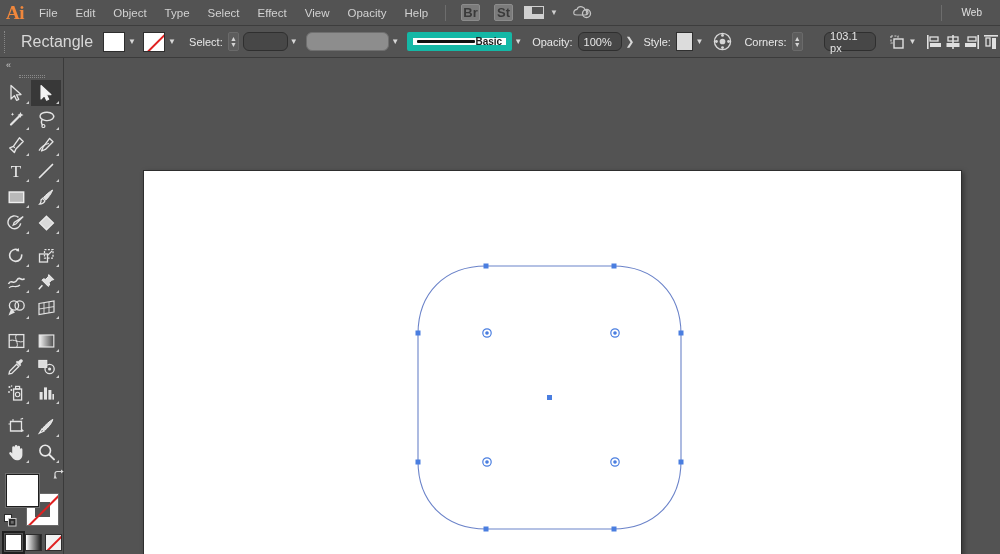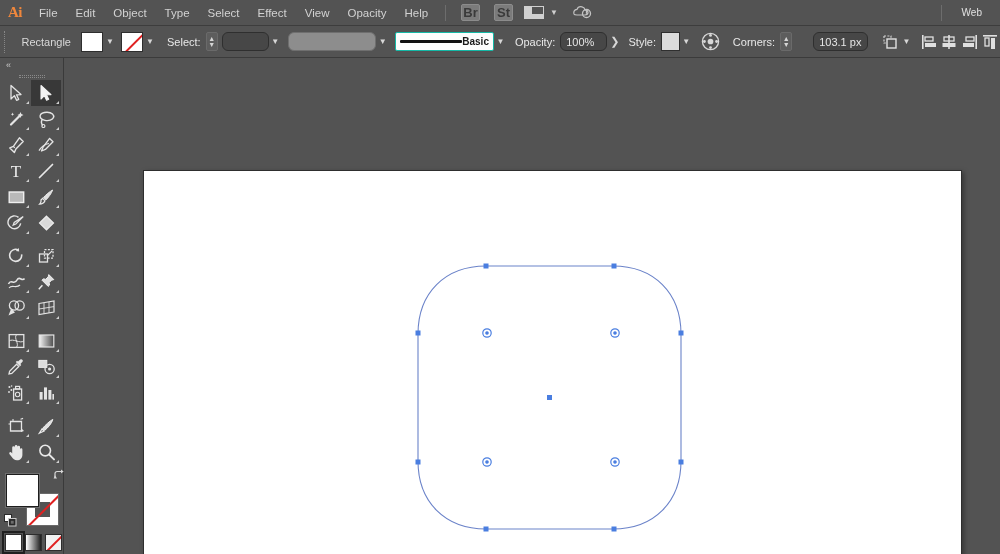--- a/index.html
+++ b/index.html
@@ -14,21 +14,21 @@
   #app { position:relative; width:1000px; height:554px; }
 
   
   .menubar {
     position:absolute; top:0; left:0; width:1000px; height:26px;
     background:#535353; display:flex; align-items:center;
     border-bottom:1px solid #3d3d3d;
   }
   .ai-logo {
     width:30px; height:26px; display:flex; align-items:center; justify-content:center;
-    font-weight:bold; font-size:15px; color:#f0873c; font-family:"Liberation Serif", serif;
+    font-weight:bold; font-size:19px; color:#f0873c; font-family:"Liberation Serif", serif;
     letter-spacing:-0.5px;
   }
   .menu-item {
     padding:0 9px; height:26px; line-height:26px; font-size:11.5px; color:#d2d2d2;
     white-space:nowrap; cursor:default;
   }
   .menubar-sep { width:1px; height:16px; background:#6d6d6d; margin:0 8px; }
   .mini-app-btn {
     width:19px; height:17px; margin:0 7px; border-radius:2px;
     background:#7b7b7b; color:#3a3a3a; font-size:13px; font-weight:bold;
@@ -48,21 +48,21 @@
   }
   .web-label { padding:0 18px 0 12px; font-size:10px; color:#e2e2e2; }
 
   
   .controlbar {
     position:absolute; top:26px; left:0; width:1000px; height:32px;
     background:#535353; display:flex; align-items:center;
     border-bottom:1px solid #3b3b3b; padding-left:4px; overflow:hidden;
   }
   .cb-grip { width:8px; height:22px; border-left:1px dotted #878787; margin-right:4px; }
-  .cb-label { font-size:11px; color:#d8d8d8; white-space:nowrap; }
+  .cb-label { font-size:16px; color:#d8d8d8; white-space:nowrap; }
   .cb-strong { font-size:11px; color:#e8e8e8; white-space:nowrap; }
   .swatch-btn { display:flex; align-items:center; }
   .swatch {
     width:22px; height:20px; border:1px solid #2e2e2e; background:#fff;
   }
   .swatch.none {
     background:#fff; position:relative; overflow:hidden;
   }
   .swatch.none:after {
     content:""; position:absolute; left:-4px; top:9px; width:33px; height:1.6px;
@@ -76,21 +76,21 @@
     height:19px; background:#474747; border:1px solid #2f2f2f; border-radius:6px;
     display:flex; align-items:center; padding:0 5px; font-size:11px; color:#e6e6e6;
   }
   .field.light { background:#8d8d8d; border-color:#6f6f6f; }
   .stepper {
     width:13px; height:19px; display:flex; flex-direction:column;
     align-items:center; justify-content:center; color:#d5d5d5; font-size:7px; line-height:6px;
     border:1px solid #6a6a6a; border-radius:2px; background:#5d5d5d;
   }
   .brush-def {
-    width:105px; height:19px; background:#fdfdfd; border:1px solid #14b8a6; border-radius:2px;
+    width:105px; height:19px; background:#fdfdfd; border:6px solid #14b8a6; border-radius:2px;
     display:flex; align-items:center; justify-content:space-between; padding:0 4px;
   }
   .brush-line { width:62px; height:3px; background:#111; border-radius:1px; }
   .brush-name { font-size:10px; color:#1a1a1a; font-weight:bold; }
   .opacity-arrow { font-size:11px; color:#d8d8d8; padding:0 3px; }
   .style-swatch { width:20px; height:19px; background:#dcdcdc; border:1px solid #2f2f2f; }
   .recolor-icon { width:19px; height:19px; }
   .icon-btn {
     width:22px; height:22px; display:flex; align-items:center; justify-content:center;
   }

